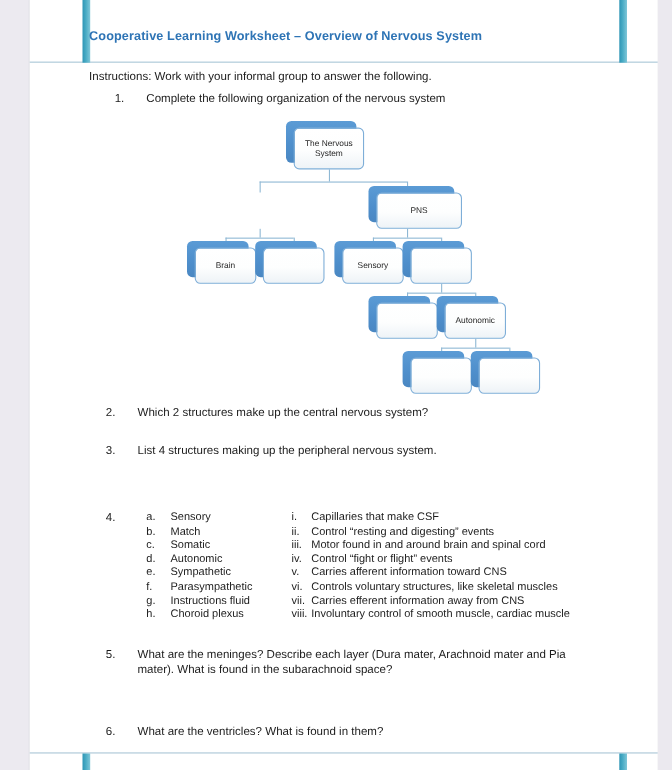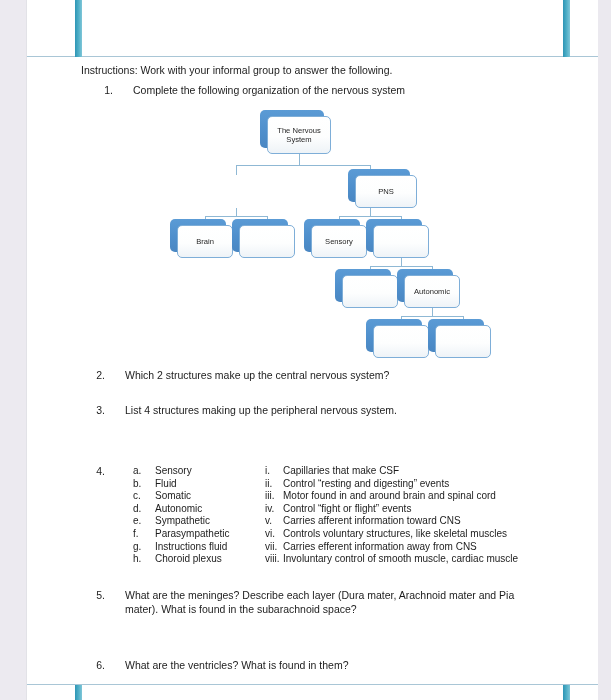--- a/index.html
+++ b/index.html
@@ -181,20 +181,21 @@
   <div id="page">
 
     <div class="hrule" id="header-rule"></div>
     <div class="hrule" id="footer-rule"></div>
 
     <div class="accent-bar" id="accent-bar-left-top"></div>
     <div class="accent-bar" id="accent-bar-right-top"></div>
     <div class="accent-bar" id="accent-bar-left-bottom"></div>
     <div class="accent-bar" id="accent-bar-right-bottom"></div>
 
+    <div id="doc-title">Cooperative Learning Worksheet – Overview of Nervous System</div>
 
     <div class="body-text" id="instructions">Instructions:  Work with your informal group to answer the following.</div>
 
     <div class="q" id="q1">
       <span class="num">1.</span>
       <span class="txt">Complete the following organization of the nervous system</span>
     </div>
 
     <div id="diagram">
 
@@ -223,21 +224,21 @@
       <div class="conn v" style="left:234px; top:206px; height:9px;"></div>
       <div class="conn v" style="left:296px; top:206px; height:9px;"></div>
 
       <div class="node" style="left:100px; top:6px; width:64px; height:38px;">
         <div class="shadow"></div>
         <div class="face">
           <span class="label">The Nervous System</span>
         </div>
       </div>
 
-      <div class="node" style="left:188px; top:65px; width:62px; height:33px;">
+      <div class="node" style="left:175px; top:65px; width:78px; height:33px;">
         <div class="shadow"></div>
         <div class="face">
           <span class="label">PNS</span>
         </div>
       </div>
 
       <div class="node" style="left:10px; top:115px; width:56px; height:33px;">
         <div class="shadow"></div>
         <div class="face">
           <span class="label">Brain</span>
@@ -304,21 +305,21 @@
       <table id="match-table">
         <tbody>
           <tr>
             <td class="m-letter">a.</td>
             <td class="m-left">Sensory</td>
             <td class="m-rn">i.</td>
             <td class="m-right">Capillaries that make CSF</td>
           </tr>
           <tr>
             <td class="m-letter">b.</td>
-            <td class="m-left">Fluid</td>
+            <td class="m-left">Match</td>
             <td class="m-rn">ii.</td>
             <td class="m-right">Control “resting and digesting” events</td>
           </tr>
           <tr>
             <td class="m-letter">c.</td>
             <td class="m-left">Somatic</td>
             <td class="m-rn">iii.</td>
             <td class="m-right">Motor found in and around brain and spinal cord</td>
           </tr>
           <tr>

